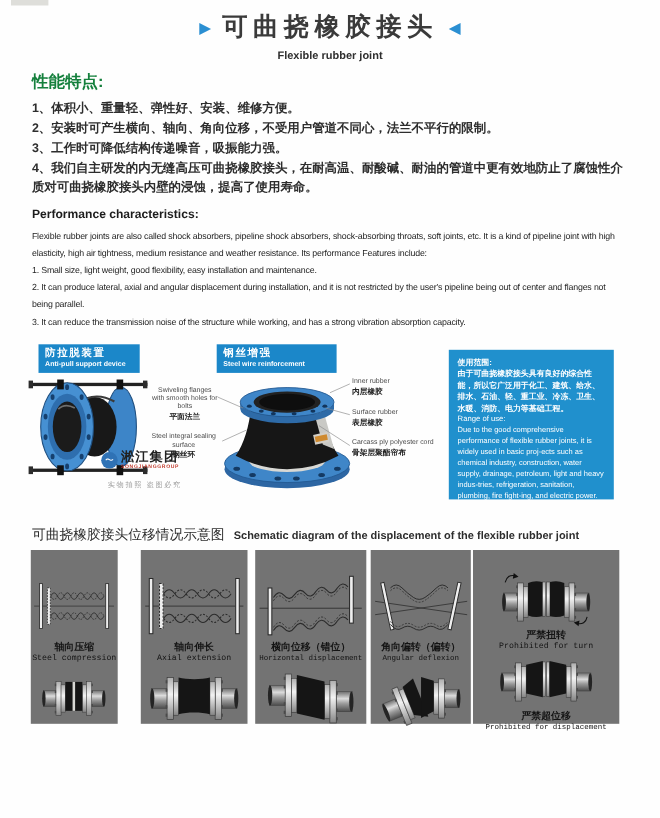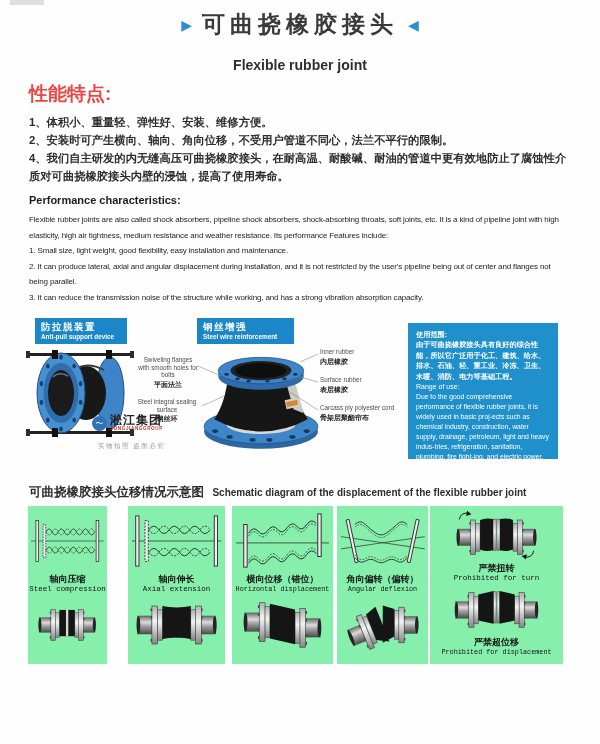--- a/index.html
+++ b/index.html
@@ -5,36 +5,36 @@
   html,body{margin:0;padding:0;background:#fff;}
   .page{width:600px;height:744px;position:relative;background:#fefefe;overflow:hidden;
         font-family:"Liberation Sans",sans-serif;color:#2d2d2d;}
   .corner-smudge{position:absolute;left:10px;top:0;width:34px;height:5px;background:#dededa;}
 
   
   .title-row{padding-top:9px;text-align:center;}
   .title-line{display:flex;justify-content:center;align-items:center;gap:10px;}
   .arrow{color:#2b8fd2;font-size:14px;line-height:14px;}
   .title{font-size:23px;font-weight:bold;letter-spacing:5px;color:#3a3a3a;margin:0;display:inline;}
-  .subtitle{font-size:14px;font-weight:bold;color:#2e2e2e;margin-top:17px;}
+  .subtitle{font-size:10px;font-weight:bold;color:#2e2e2e;margin-top:6px;}
 
   
   .text-block{padding:0 29px;}
-  .cnh{font-size:19px;font-weight:bold;color:#ef4444;margin:8px 0 6px;}
+  .cnh{font-size:15px;font-weight:bold;color:#15803d;margin:8px 0 6px;}
   .enh{font-size:11px;font-weight:bold;color:#1d1d1d;margin:9px 0 6px;}
   p.cn{font-size:11.3px;line-height:18px;margin:0;font-weight:600;color:#2d2d2d;}
   p.en{font-size:8px;letter-spacing:-0.15px;line-height:15.5px;margin:0;color:#1e1e1e;}
 
   
   .media{position:relative;height:158px;margin-top:13px;}
   .blabel{position:absolute;top:0;height:26px;background:#1b87c9;color:#fff;padding:3px 6px;box-sizing:border-box;}
   .blabel .bcn{font-size:9.5px;font-weight:bold;letter-spacing:1.5px;line-height:11px;}
   .blabel .ben{font-size:6.4px;line-height:8px;margin-top:1px;font-weight:bold;}
   #label1{left:35px;width:92px;}
-  #label2{left:197px;width:97px;}
+  #label2{left:197px;width:109px;}
   .photo-left{position:absolute;left:26px;top:26px;width:116px;height:100px;}
   .photo-cutaway{position:absolute;left:196px;top:28px;width:130px;height:106px;}
   .annot{position:absolute;}
   .annot .a-en{font-size:6.3px;color:#4c4c4c;line-height:7.5px;}
   .annot .a-cn{font-size:7px;color:#222;font-weight:bold;line-height:9px;margin-top:1px;}
   .annot.ctr{text-align:center;}
   .leader-overlay{position:absolute;left:0;top:0;width:600px;height:158px;pointer-events:none;}
   .logo{position:absolute;left:92px;top:96px;display:flex;align-items:center;gap:3px;}
   .logo-mark{width:15px;height:15px;border-radius:50%;background:#2f72b5;color:#fff;font-size:8px;
              display:flex;align-items:center;justify-content:center;}
@@ -44,24 +44,24 @@
   .range-box{position:absolute;left:408px;top:5px;width:150px;height:136px;background:#2090cd;color:#fff;
              padding:7px 8px;box-sizing:border-box;}
   .rb-cn-h{font-size:7.2px;font-weight:bold;line-height:10px;}
   .rb-cn{font-size:7.2px;font-weight:bold;line-height:10.5px;}
   .rb-en-h{font-size:7px;line-height:10px;}
   .rb-en{font-size:6.8px;line-height:10px;}
 
   
   .diagram{margin-top:6px;}
   .diagram-title{padding-left:29px;}
-  .dt-cn{font-size:12.5px;font-weight:bold;color:#2d2d2d;}
+  .dt-cn{font-size:12.5px;font-weight:normal;color:#2d2d2d;}
   .dt-en{font-size:10px;font-weight:bold;color:#2d2d2d;margin-left:4px;}
   .panels{position:relative;height:160px;margin-top:5px;}
-  .panel{position:absolute;top:0;height:158px;background:#86efac;box-sizing:border-box;padding-top:3px;}
+  .panel{position:absolute;top:0;height:158px;background:#737373;box-sizing:border-box;padding-top:19px;}
   .line-art{display:block;width:92%;height:64px;margin:0 auto;}
   .photo-art{display:block;width:94%;height:58px;margin:2px auto 0;}
   .panel5 .photo-art{height:52px;margin-top:1px;}
   .plabel{text-align:center;margin-top:1px;}
   .p-cn{font-size:9px;font-weight:bold;font-family:"DejaVu Serif",serif;color:#141414;line-height:11px;}
   .p-en{font-size:7.5px;font-family:"Liberation Mono",monospace;color:#141414;line-height:9px;}
   .p-en.small{font-size:6.8px;}
   svg{overflow:visible;}
 </style>
 </head>
@@ -102,20 +102,21 @@
       <h1 class="title">可曲挠橡胶接头</h1>
       <span class="arrow">◀</span>
     </div>
     <div class="subtitle">Flexible rubber joint</div>
   </header>
 
   <section class="text-block">
     <div class="cnh">性能特点:</div>
     <p class="cn">1、体积小、重量轻、弹性好、安装、维修方便。</p>
     <p class="cn">2、安装时可产生横向、轴向、角向位移，不受用户管道不同心，法兰不平行的限制。</p>
+    <p class="cn">3、工作时可降低结构传递噪音，吸振能力强。</p>
     <p class="cn">4、我们自主研发的内无缝高压可曲挠橡胶接头，在耐高温、耐酸碱、耐油的管道中更有效地防止了腐蚀性介质对可曲挠橡胶接头内壁的浸蚀，提高了使用寿命。</p>
     <div class="enh">Performance characteristics:</div>
     <p class="en">Flexible rubber joints are also called shock absorbers, pipeline shock absorbers, shock-absorbing throats, soft joints, etc. It is a kind of pipeline joint with high elasticity, high air tightness, medium resistance and weather resistance. Its performance Features include:</p>
     <p class="en">1. Small size, light weight, good flexibility, easy installation and maintenance.</p>
     <p class="en">2. It can produce lateral, axial and angular displacement during installation, and it is not restricted by the user's pipeline being out of center and flanges not being parallel.</p>
     <p class="en">3. It can reduce the transmission noise of the structure while working, and has a strong vibration absorption capacity.</p>
   </section>
 
   <section class="media">
     <div class="blabel" id="label1">

